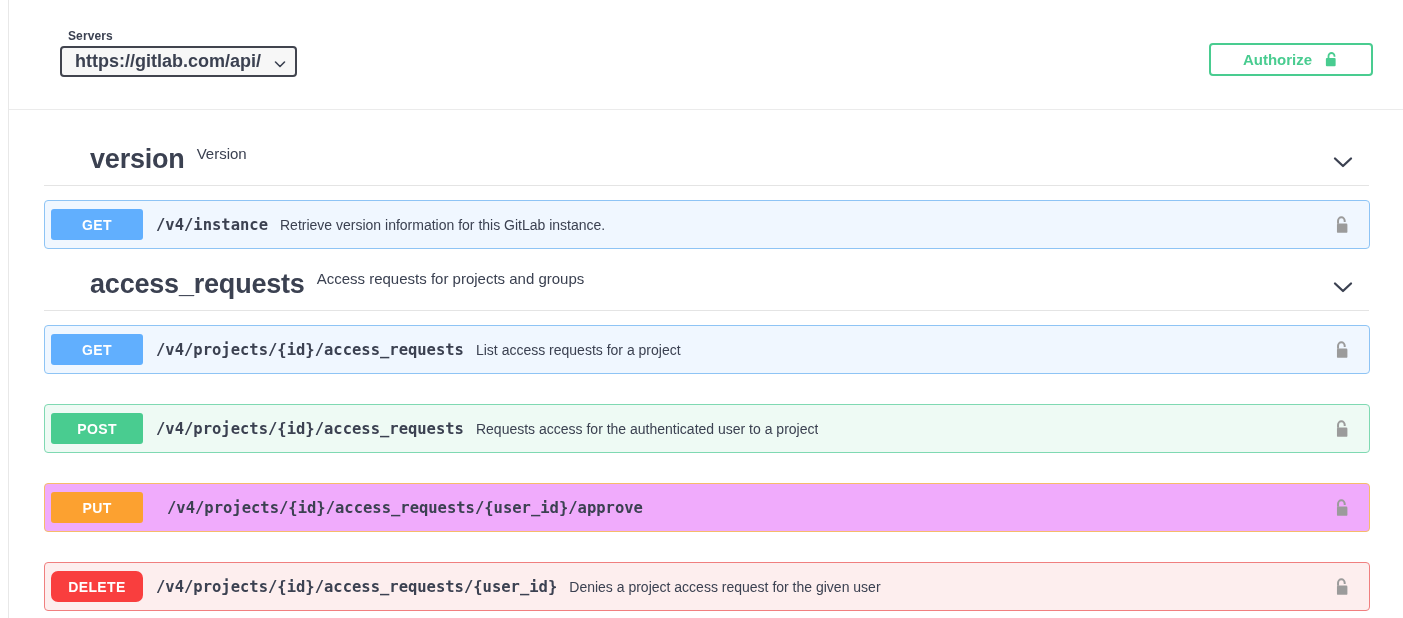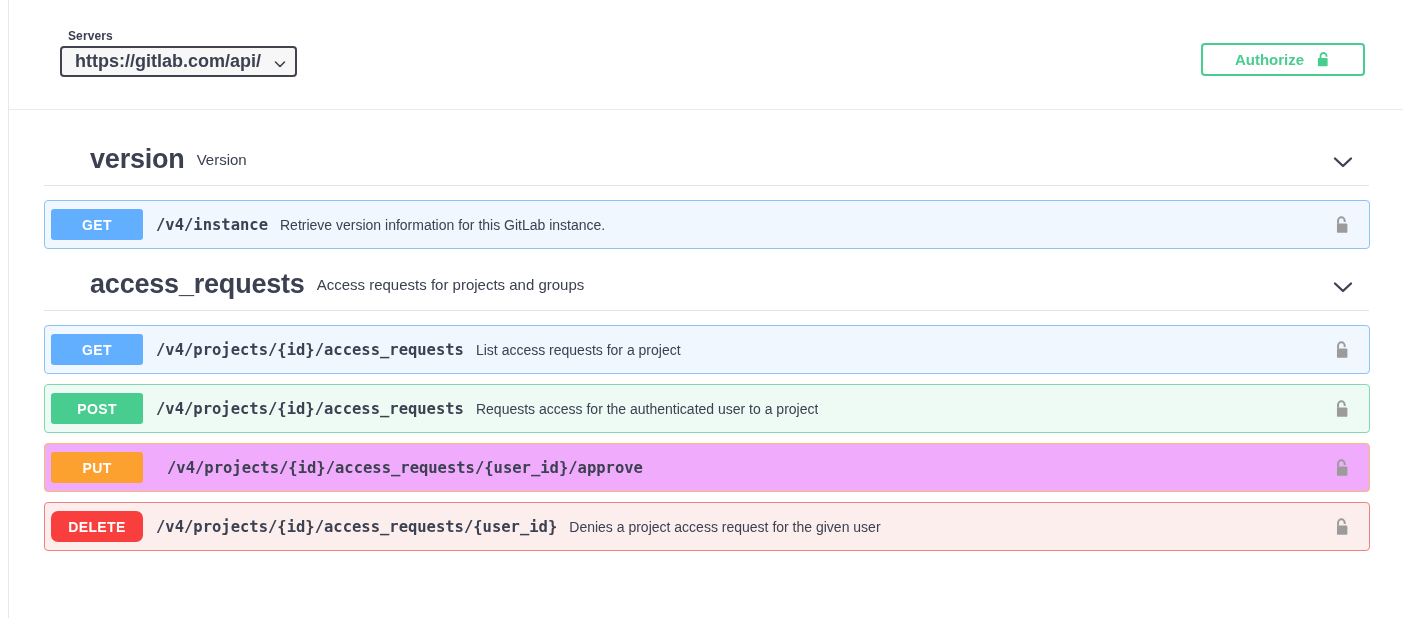--- a/index.html
+++ b/index.html
@@ -78,21 +78,21 @@
     top: 50%;
     width: 10px;
     height: 10px;
     margin-top: -4px;
     display: inline-block;
   }
   .server-select .caret svg { display: block; }
 
   .authorize-wrap {
     position: absolute;
-    right: 38px;
+    right: 30px;
     top: 43px;
     border-radius: 11px;
   }
 
   .authorize-btn {
     display: inline-flex;
     align-items: center;
     justify-content: center;
     gap: 12px;
     min-width: 164px;
@@ -116,21 +116,21 @@
     top: 110px;
     width: 1394px;
     padding-top: 22px;
   }
 
   .tag-section { margin: 0 0 0 0; }
 
   .tag-header {
     position: relative;
     display: flex;
-    align-items: center;
+    align-items: flex-start;
     padding: 14px 46px 12px 46px;
     cursor: pointer;
     border-bottom: 1px solid #e4e4e4;
     margin: 0 34px 0 35px;
   }
 
   .tag-name {
     font-size: 27px;
     font-weight: bold;
     color: #3b4151;
@@ -155,21 +155,21 @@
     cursor: pointer;
   }
 
   .ops-list { padding: 0 33px 8px 35px; }
 
   .op-row {
     position: relative;
     display: flex;
     align-items: center;
     height: 49px;
-    margin-top: 10px;
+    margin-top: 30px;
     border-radius: 4px;
     border: 1px solid transparent;
     cursor: pointer;
   }
   .op-row:first-child { margin-top: 14px; }
 
   .op-method {
     flex: 0 0 auto;
     width: 92px;
     height: 31px;

